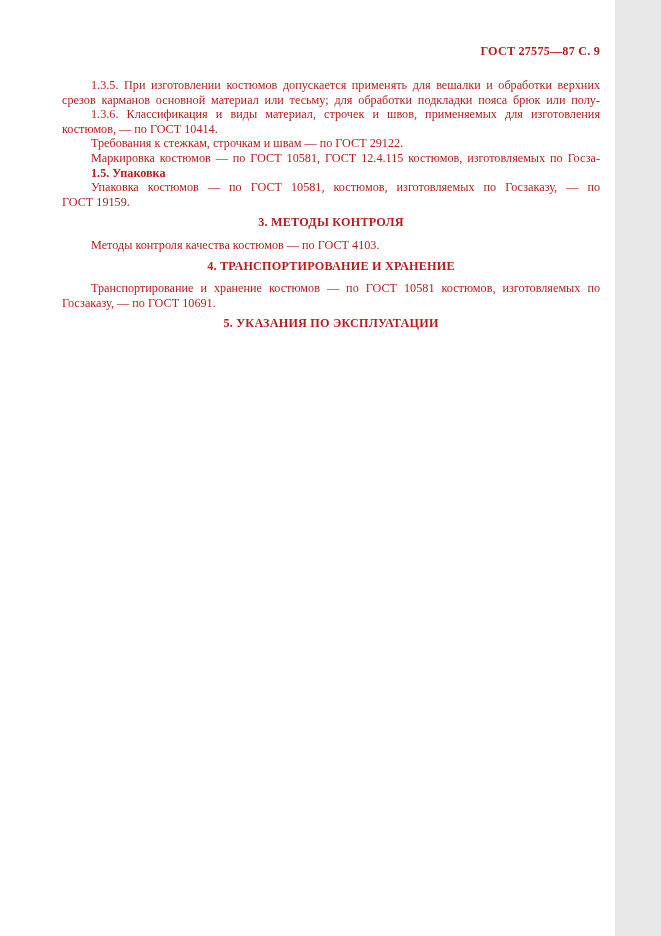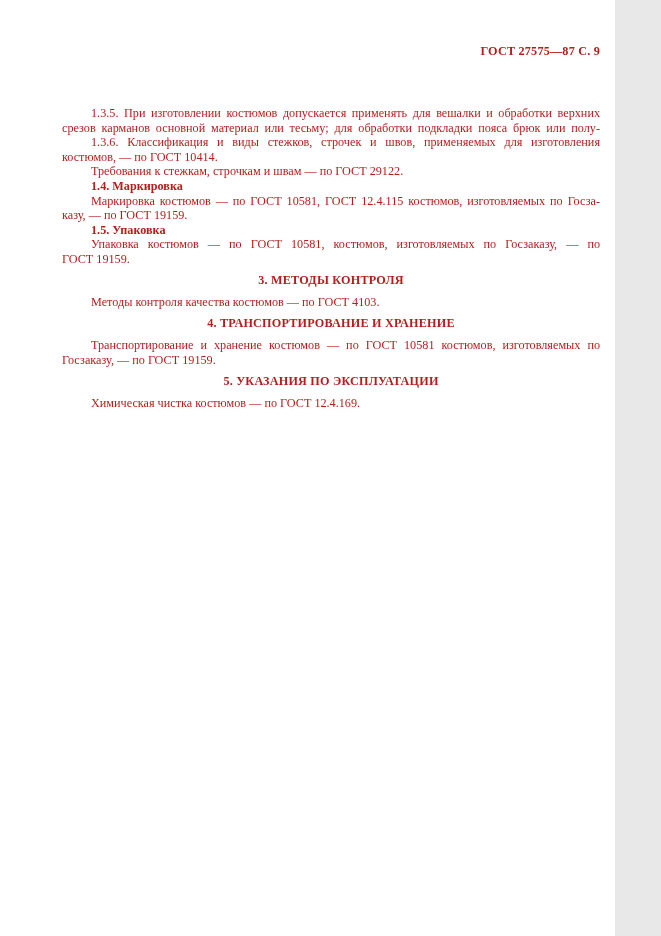--- a/index.html
+++ b/index.html
@@ -25,21 +25,20 @@
     width: 538px;
     text-align: right;
     font-weight: bold;
     letter-spacing: 0.2px;
   }
   .content {
     position: absolute;
     top: 78px;
     left: 62px;
     width: 538px;
-    margin-top: 28px;
   }
   .para { margin: 0; }
   .ln { display: block; }
   .just {
     text-align: justify;
     text-align-last: justify;
   }
   .first { padding-left: 29px; }
   .subhead {
     font-weight: bold;
@@ -62,34 +61,32 @@
   </div>
 
   <div class="content">
 
     <p class="para">
       <span class="ln first just">1.3.5. При изготовлении костюмов допускается применять для вешалки и обработки верхних</span>
       <span class="ln just">срезов карманов основной материал или тесьму; для обработки подкладки пояса брюк или полу-</span>
     </p>
 
     <p class="para">
-      <span class="ln first just">1.3.6. Классификация и виды стежков, строчек и швов, применяемых для изготовления</span>
+      <span class="ln first just">1.3.6. Классификация и виды материал, строчек и швов, применяемых для изготовления</span>
       <span class="ln">костюмов, — по ГОСТ 10414.</span>
     </p>
 
     <p class="para">
       <span class="ln first">Требования к стежкам, строчкам и швам — по ГОСТ 29122.</span>
     </p>
 
 
-    <p class="para subhead">1.4. Маркировка</p>
 
     <p class="para">
       <span class="ln first just">Маркировка костюмов — по ГОСТ 10581, ГОСТ 12.4.115 костюмов, изготовляемых по Госза-</span>
-      <span class="ln">казу, — по ГОСТ 19159.</span>
     </p>
 
     <p class="para subhead">1.5. Упаковка</p>
 
     <p class="para">
       <span class="ln first just">Упаковка костюмов — по ГОСТ 10581, костюмов, изготовляемых по Госзаказу, — по</span>
       <span class="ln">ГОСТ 19159.</span>
     </p>
 
 
@@ -97,23 +94,20 @@
     <p class="para chead">3. МЕТОДЫ КОНТРОЛЯ</p>
 
     <p class="para">
       <span class="ln first">Методы контроля качества костюмов — по ГОСТ 4103.</span>
     </p>
 
     <p class="para chead">4. ТРАНСПОРТИРОВАНИЕ И ХРАНЕНИЕ</p>
 
     <p class="para">
       <span class="ln first just">Транспортирование и хранение костюмов — по ГОСТ 10581 костюмов, изготовляемых по</span>
-      <span class="ln">Госзаказу, — по ГОСТ 19159.</span>
+      <span class="ln">Госзаказу, — по ГОСТ 10691.</span>
     </p>
 
     <p class="para chead">5. УКАЗАНИЯ ПО ЭКСПЛУАТАЦИИ</p>
 
-    <p class="para">
-      <span class="ln first">Химическая чистка костюмов — по ГОСТ 12.4.169.</span>
-    </p>
 
   </div>
 </div>
 
 </body></html>

